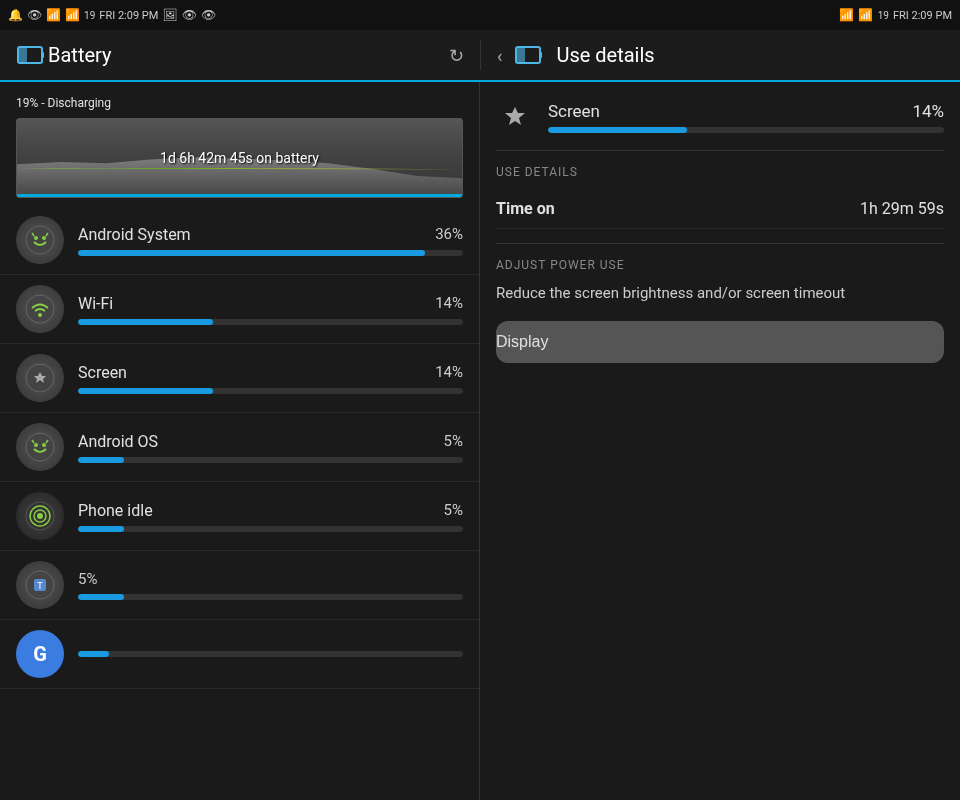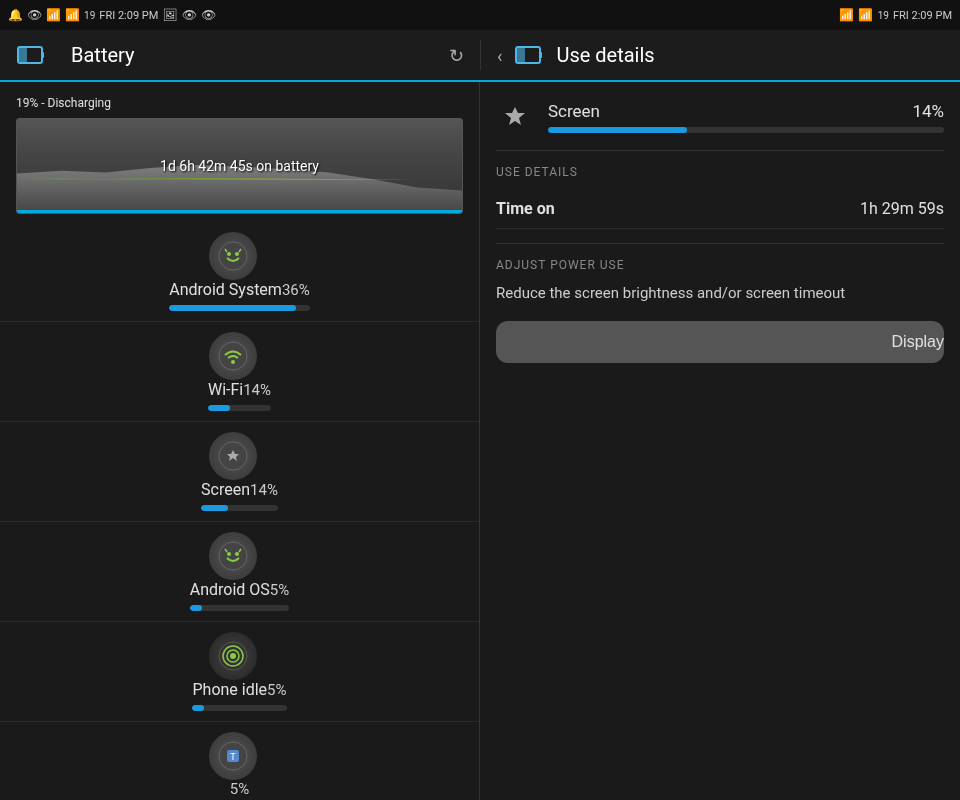--- a/index.html
+++ b/index.html
@@ -36,21 +36,21 @@
       background: #1c1c1c;
       border-bottom: 2px solid #00aadd;
       display: flex;
       align-items: center;
     }
     .title-left {
       width: 480px;
       display: flex;
       align-items: center;
       padding: 0 16px;
-      gap: 25px;
+      gap: 2px;
     }
     .title-right {
       width: 480px;
       display: flex;
       align-items: center;
       padding: 0 16px;
       gap: 12px;
       border-left: 1px solid #333;
     }
     .title-icon {
@@ -91,21 +91,21 @@
     }
 
     .battery-status {
       padding: 14px 16px 8px;
       font-size: 12px;
       color: #e0e0e0;
     }
 
     .battery-graph {
       margin: 0 16px 8px;
-      height: 96px;
+      height: 80px;
       background: linear-gradient(to bottom, #555 0%, #444 40%, #333 100%);
       border-radius: 3px;
       position: relative;
       overflow: hidden;
       border: 1px solid #555;
       text-align: right;
     }
     .battery-graph-fill {
       position: absolute;
       bottom: 0;
@@ -143,21 +143,20 @@
       background: #00aadd;
     }
 
     
     .battery-item {
       display: flex;
       align-items: center;
       padding: 10px 16px;
       border-bottom: 1px solid #2a2a2a;
       min-height: 68px;
-      flex-direction: column;
     }
     .item-icon {
       width: 48px;
       height: 48px;
       border-radius: 50%;
       background: #333;
       display: flex;
       align-items: center;
       justify-content: center;
       margin-right: 14px;
@@ -281,21 +280,21 @@
     }
     .display-button {
       background: #555;
       color: #e0e0e0;
       border: none;
       border-radius: 12px;
       padding: 12px 0;
       width: 100%;
       font-size: 16px;
       cursor: pointer;
-      text-align: right;
+      text-align: left;
     }
 
     
     .left-panel::-webkit-scrollbar { width: 4px; }
     .left-panel::-webkit-scrollbar-track { background: #222; }
     .left-panel::-webkit-scrollbar-thumb { background: #555; }
 
     
     .icon-android { background: radial-gradient(circle, #555, #333); }
     .icon-wifi { background: radial-gradient(circle, #555, #333); }

